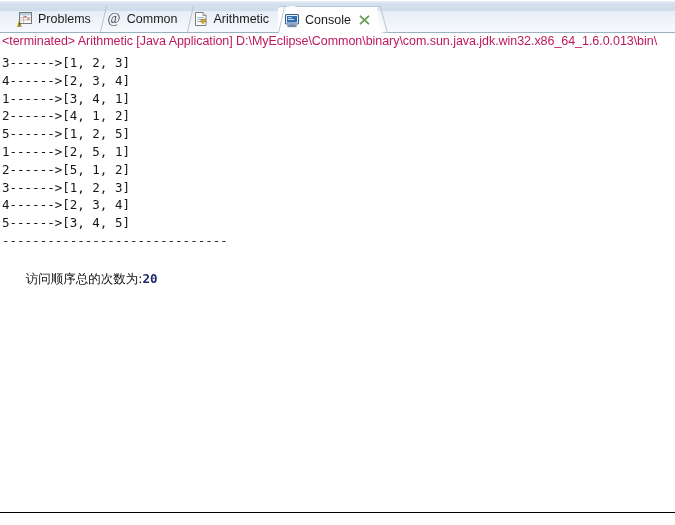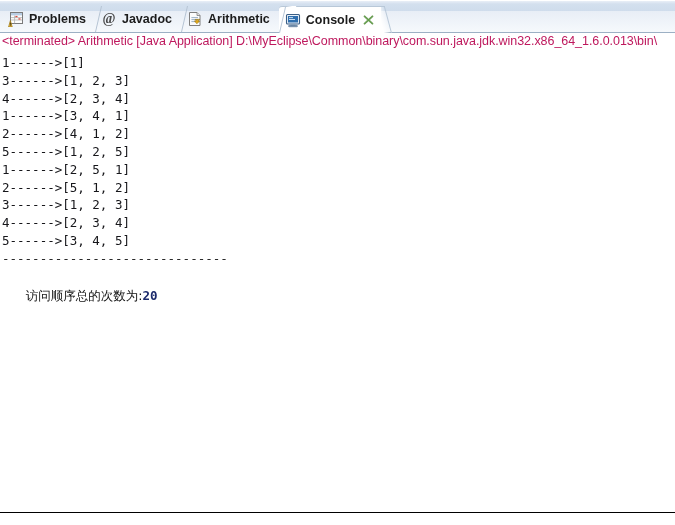--- a/index.html
+++ b/index.html
@@ -25,22 +25,21 @@
 
   
   .tabbar {
     position: relative;
     height: 33px;
     background: linear-gradient(to bottom, #d6e2ef 0%, #cfdcec 34%, #e8eef6 35%, #f6f9fc 100%);
     border-bottom: 1px solid #9cb0c4;
     box-sizing: border-box;
     display: flex;
     align-items: flex-end;
-    padding-left: 2px;
-    font-weight: bold;
+    padding-left: 11px;
   }
   .tabbar::before {
     content: "";
     position: absolute;
     left: 0; right: 0; top: 0;
     height: 4px;
     background: linear-gradient(to bottom, #e9eff7 0%, #d3dfee 100%);
     border-top: 1px solid #ffffff;
     box-sizing: border-box;
   }
@@ -213,21 +212,21 @@
       </span>
       <span class="tab-label">Problems</span>
     </div>
 
     <div class="tab inactive">
       <span class="tab-icon">
         <svg width="16" height="16" viewBox="0 0 16 16">
           <text x="8" y="12.4" font-family="Liberation Serif, serif" font-size="14" fill="#4a4a4a" text-anchor="middle">@</text>
         </svg>
       </span>
-      <span class="tab-label">Javadoc</span>
+      <span class="tab-label">Common</span>
     </div>
 
     <div class="tab inactive">
       <span class="tab-icon">
         <svg width="16" height="16" viewBox="0 0 16 16">
           <path d="M2.5 1.5 H10 L13 4.5 V14.5 H2.5 Z" fill="#fcfcfc" stroke="#7f7f7f" stroke-width="1"></path>
           <path d="M10 1.5 V4.5 H13" fill="#e4e4e4" stroke="#7f7f7f" stroke-width="0.8"></path>
           <line x1="4.4" y1="6.6" x2="11" y2="6.6" stroke="#8fa8c0" stroke-width="0.9"></line>
           <line x1="4.4" y1="8.6" x2="11" y2="8.6" stroke="#8fa8c0" stroke-width="0.9"></line>
           <line x1="4.4" y1="10.6" x2="9" y2="10.6" stroke="#8fa8c0" stroke-width="0.9"></line>
@@ -254,21 +253,20 @@
           <path d="M1.6 1.1 L5.5 4.6 L9.4 1.1 L10.2 2.0 L6.5 5.5 L10.2 9.0 L9.4 9.9 L5.5 6.4 L1.6 9.9 L0.8 9.0 L4.5 5.5 L0.8 2.0 Z" fill="#6aa84f" stroke="#4f7f3a" stroke-width="0.5" stroke-linejoin="round"></path>
         </svg>
       </span>
     </div>
 
   </div>
 
   <div class="console-head">&lt;terminated&gt; Arithmetic [Java Application] D:\MyEclipse\Common\binary\com.sun.java.jdk.win32.x86_64_1.6.0.013\bin\</div>
 
   <div class="console-body">
-    <div class="cline">1------&gt;[1]</div>
     <div class="cline">3------&gt;[1, 2, 3]</div>
     <div class="cline">4------&gt;[2, 3, 4]</div>
     <div class="cline">1------&gt;[3, 4, 1]</div>
     <div class="cline">2------&gt;[4, 1, 2]</div>
     <div class="cline">5------&gt;[1, 2, 5]</div>
     <div class="cline">1------&gt;[2, 5, 1]</div>
     <div class="cline">2------&gt;[5, 1, 2]</div>
     <div class="cline">3------&gt;[1, 2, 3]</div>
     <div class="cline">4------&gt;[2, 3, 4]</div>
     <div class="cline">5------&gt;[3, 4, 5]</div>

